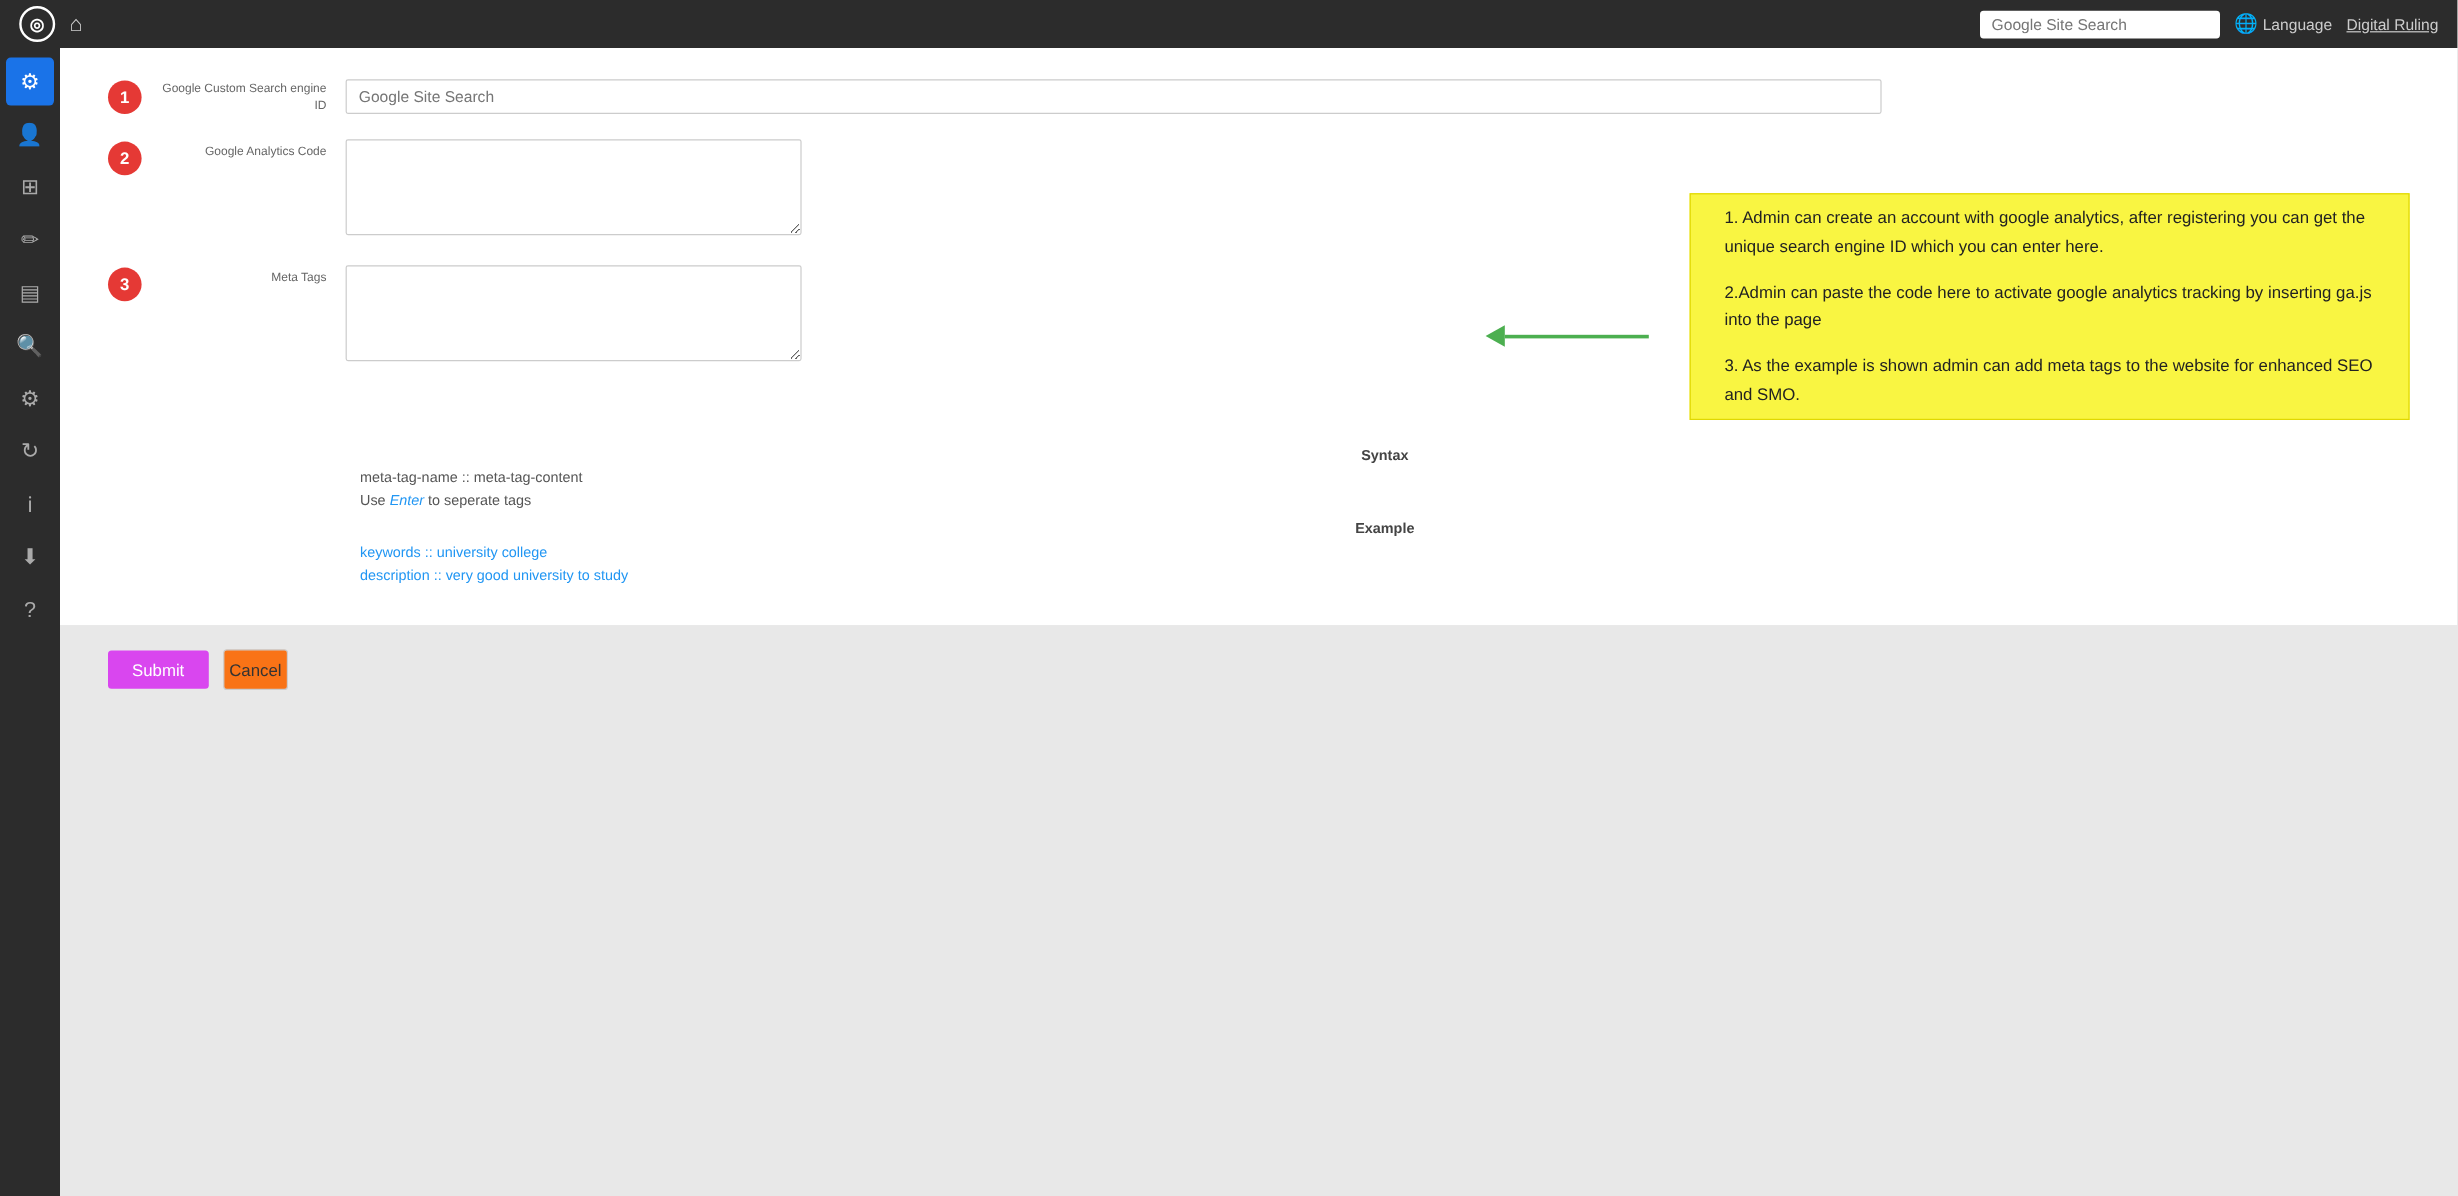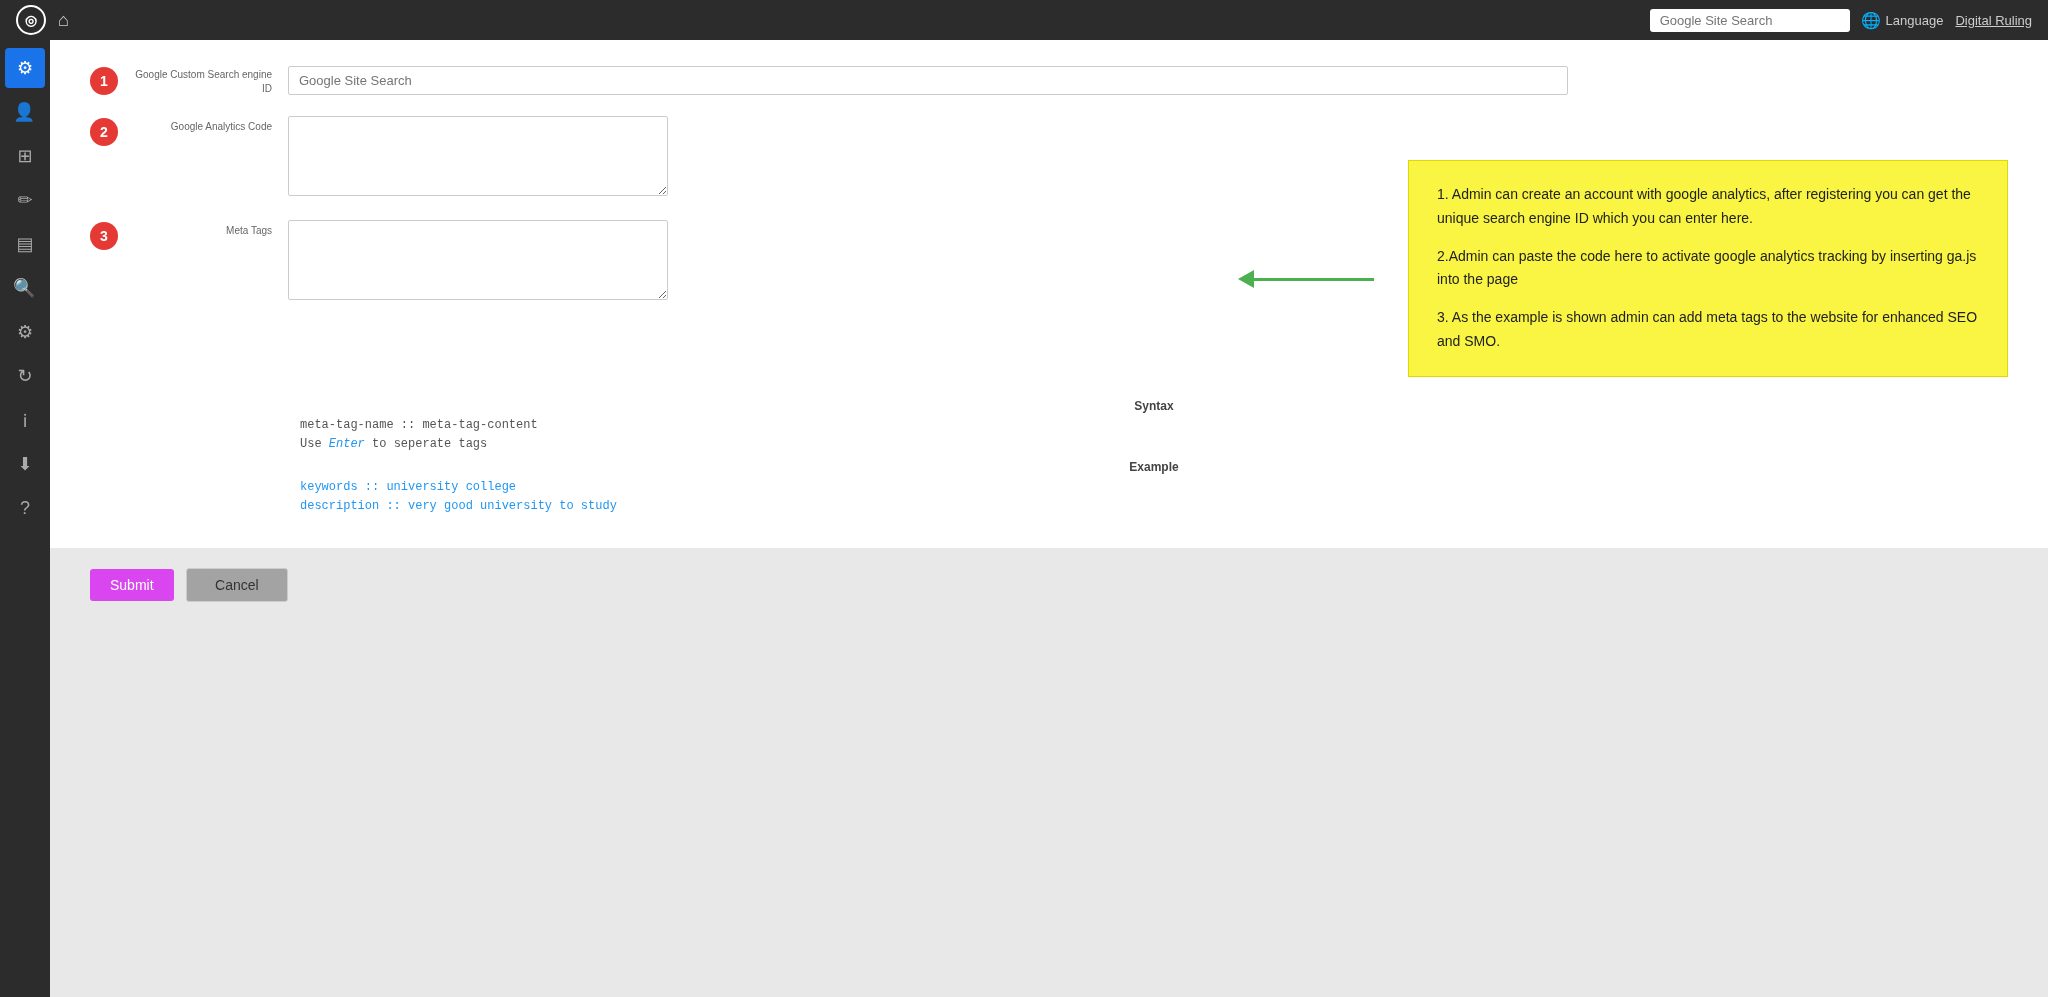--- a/index.html
+++ b/index.html
@@ -132,28 +132,28 @@
 
     
     .syntax-block {
       margin-left: 210px;
       margin-top: 4px;
       font-size: 12px;
       color: #444;
       line-height: 1.6;
     }
     .syntax-block .syntax-label { font-weight: bold; text-align: center; }
-    .syntax-block .syntax-line { color: #555; font-family: Liberation Mono, monospace; }
+    .syntax-block .syntax-line { color: #555; }
     .syntax-block .highlight { color: #2196f3; }
 
     
     .info-box {
       background: #f9f542;
       border: 1px solid #e0d800;
-      padding: 22px 28px;
+      padding: 8px 28px;
       font-size: 14px;
       line-height: 1.7;
       color: #222;
       max-width: 600px;
       margin-left: 40px;
       position: relative;
     }
 
     
     .actions-area {
@@ -164,24 +164,24 @@
       background: #d946ef;
       color: #fff;
       border: none;
       padding: 8px 20px;
       font-size: 14px;
       border-radius: 3px;
       cursor: pointer;
       margin-right: 8px;
     }
     .btn-cancel {
-      background: #a3a3a3;
+      background: #f97316;
       color: #333;
       border: 1px solid #ccc;
-      padding: 8px 28px;
+      padding: 8px 4px;
       font-size: 14px;
       border-radius: 3px;
       cursor: pointer;
     }
 
     
     .globe-icon { font-size: 16px; }
 
     .field-row-1 { align-items: center; }
   </style>

